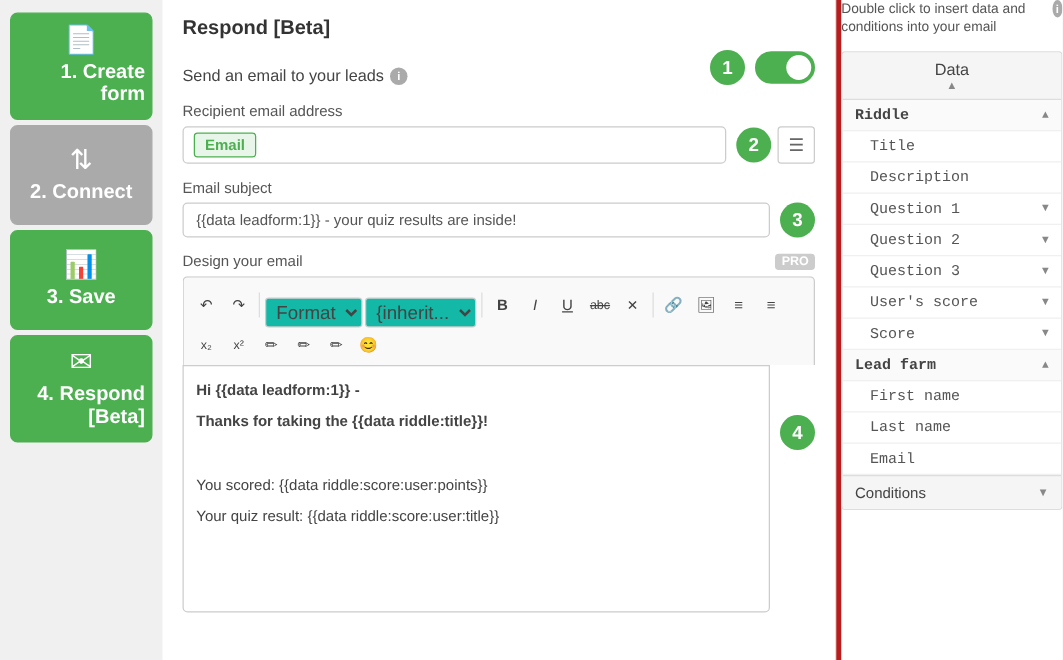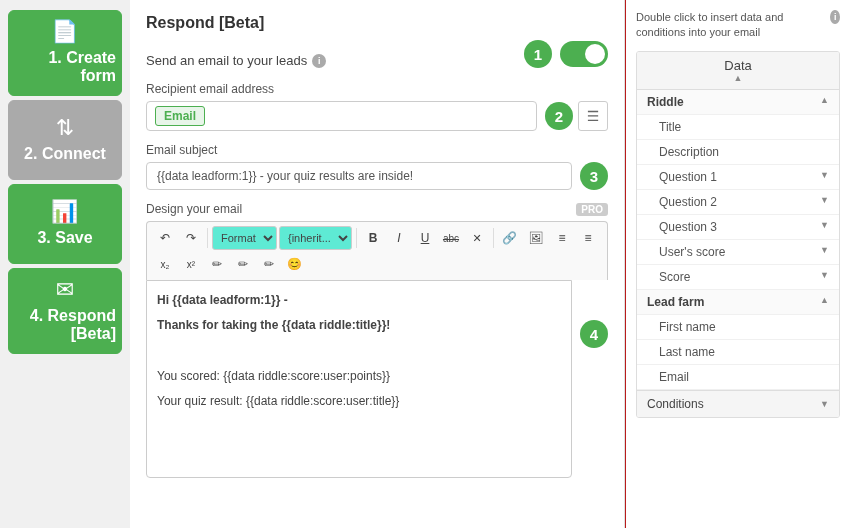--- a/index.html
+++ b/index.html
@@ -235,25 +235,26 @@
       display: flex;
       align-items: center;
       justify-content: center;
       font-size: 12px;
       color: #444;
       border-radius: 3px;
     }
     .tb-select {
       height: 24px;
       border: 1px solid #ccc;
-      background: #5eead4;
-      font-size: 11px;
+      background: #14b8a6;
+      font-size: 15px;
       padding: 0 4px;
       border-radius: 3px;
       color: #444;
+      margin-top: 12px;
     }
     .tb-sep {
       width: 1px;
       height: 20px;
       background: #ddd;
       margin: 0 2px;
     }
 
     .editor-body {
       border: 1px solid #ccc;
@@ -262,25 +263,24 @@
       min-height: 120px;
       font-size: 12px;
       color: #444;
       background: #fff;
       line-height: 1.6;
     }
     .editor-body p { margin-bottom: 6px; }
 
     
     .right-panel {
-      width: 225px;
-      background: #fff;
-      border-left: 1px solid #b91c1c;
+      width: 181px;
+      background: #fff;
+      border-left: 4px solid #b91c1c;
       flex-shrink: 0;
-      padding: 10px;
       overflow-y: auto;
     }
     .panel-description {
       font-size: 11px;
       color: #555;
       margin-bottom: 10px;
       line-height: 1.4;
       display: flex;
       align-items: flex-start;
       gap: 5px;
@@ -302,21 +302,23 @@
       font-weight: 500;
       flex-direction: column;
     }
     .tree-item {
       padding: 5px 10px;
       font-size: 12px;
       color: #444;
       border-bottom: 1px solid #f0f0f0;
       cursor: pointer;
       display: flex;
+      align-items: center;
       justify-content: space-between;
+      font-family: Liberation Mono, monospace;
     }
     .tree-item.parent {
       font-weight: 600;
       background: #fafafa;
     }
     .tree-item.child {
       padding-left: 22px;
       font-weight: 400;
       color: #555;
     }

